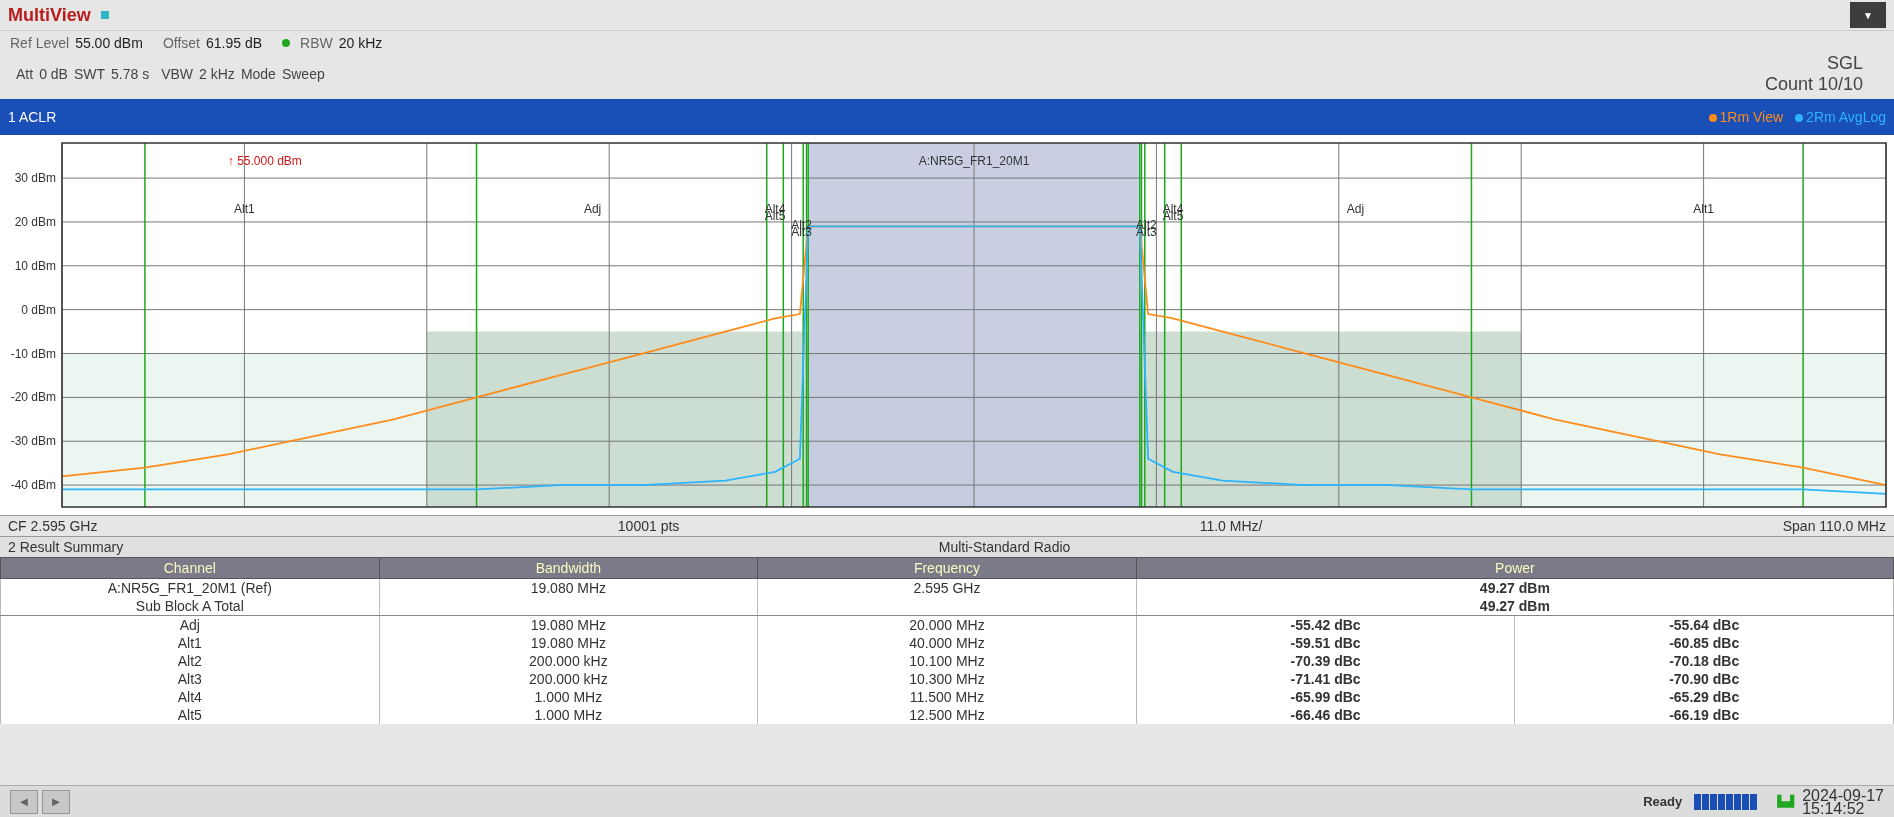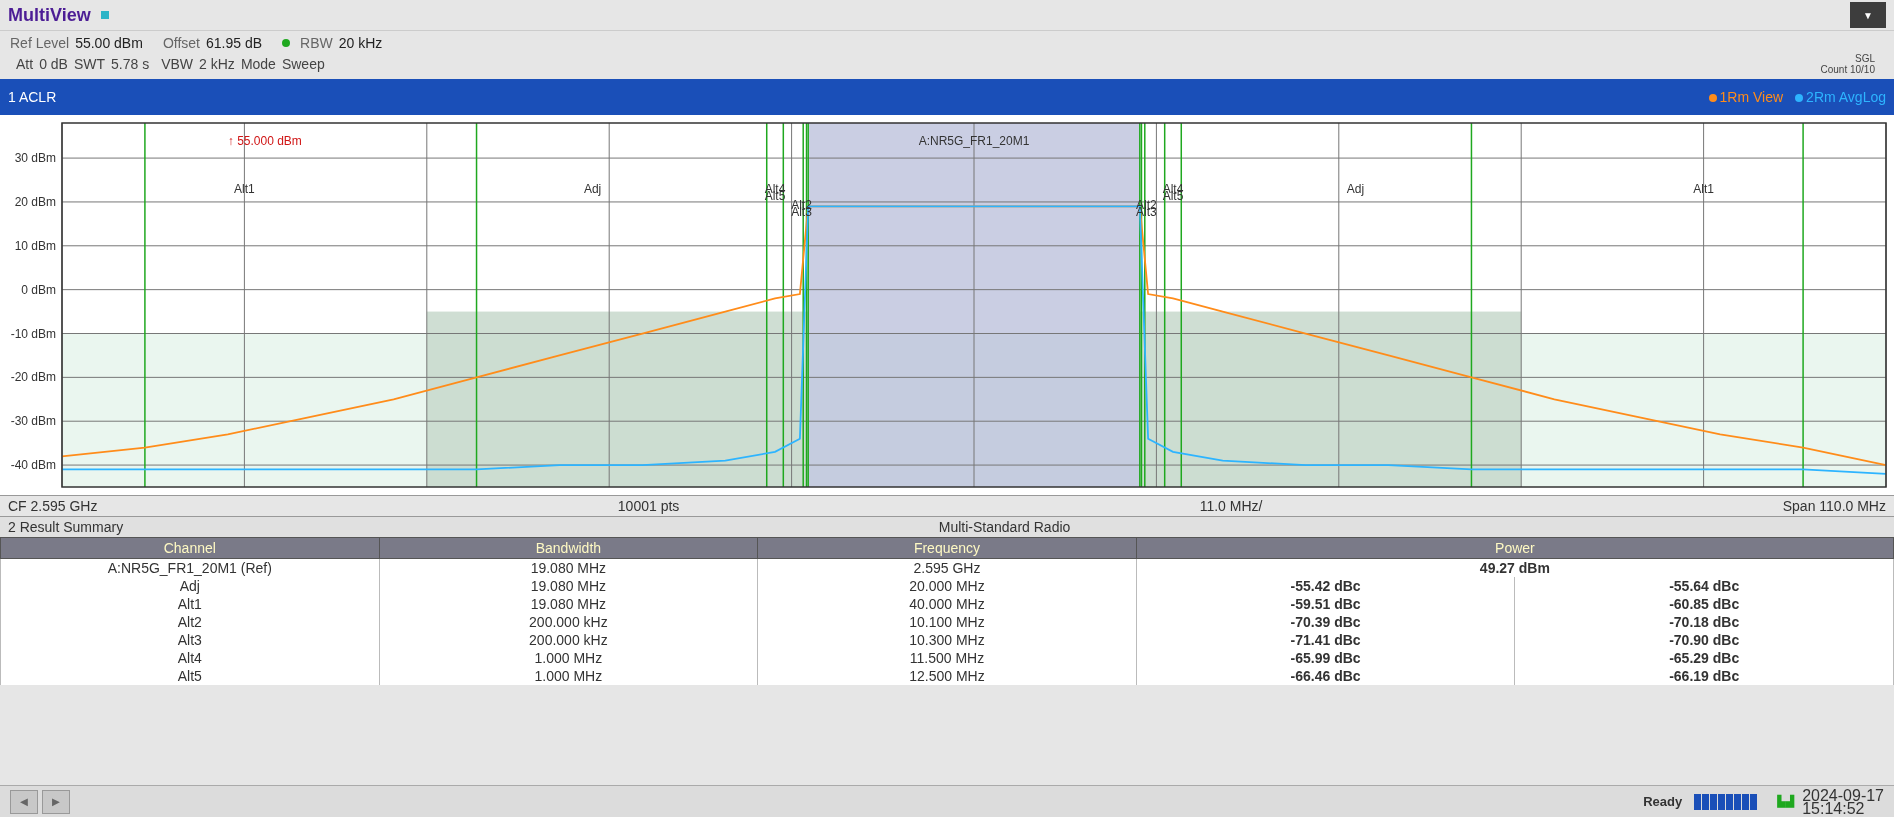--- a/index.html
+++ b/index.html
@@ -1,28 +1,28 @@
 <!DOCTYPE html>
 <html><head>
 <meta charset="utf-8">
 <style>
 *{box-sizing:border-box;margin:0;padding:0;font-family:Arial,Helvetica,sans-serif}
 body{background:#e6e6e6;width:1894px;height:817px;overflow:hidden;font-size:14px;color:#333}
 .topbar{height:31px;display:flex;align-items:center;padding:0 8px;background:#e6e6e6;border-bottom:1px solid #ccc}
-.topbar .mv{font-weight:bold;color:#4c1d95;font-size:18px}
+.topbar .mv{font-weight:bold;color:#b91c1c;font-size:18px}
 .topbar .sq{width:8px;height:8px;background:#2db4c7;margin:0 10px}
 .topbar .title{font-weight:bold;font-size:18px;background:#dcdcdc;padding:3px 12px}
 .topbar .menu-btn{margin-left:auto;width:36px;height:26px;background:#3d3d3d;color:#fff;display:flex;align-items:center;justify-content:center;font-size:10px}
 .settings{display:flex;padding:4px 10px 2px 10px;gap:6px;font-size:14px;color:#444;align-items:center}
 .settings .lbl{color:#666}
 .settings .val{color:#222;margin-right:14px}
 .settings .dot{width:8px;height:8px;border-radius:50%;background:#1fa81f;display:inline-block;margin-right:4px}
 .settings2{display:flex;padding:0 10px 4px 10px;gap:6px;font-size:14px;color:#444;align-items:center;justify-content:space-between}
 .settings2 .left{display:flex;align-items:center;gap:6px}
-.settings2 .right{display:flex;flex-direction:column;align-items:flex-end;font-size:10px;margin-right:9px}
+.settings2 .right{display:flex;flex-direction:column;align-items:flex-end;font-size:18px;margin-right:21px}
 .chart-hdr{background:#1a4fb8;color:#fff;display:flex;align-items:center;padding:2px 8px;font-size:14px;height:36px}
 .chart-hdr .tr1{margin-left:auto;color:#ff8c1a}
 .chart-hdr .bullet{display:inline-block;width:8px;height:8px;border-radius:50%;margin-right:3px;vertical-align:middle}
 .chart-hdr .tr2{margin-left:12px;color:#2db4ff}
 .chart-area{position:relative;height:380px;background:#fff}
 .chart-area svg{position:absolute;top:0;left:0}
 .chart-footer{display:flex;justify-content:space-between;background:#e6e6e6;padding:2px 8px;font-size:14px;color:#333;border-top:1px solid #999}
 .res-hdr{background:#e0e0e0;padding:2px 8px;font-size:14px;color:#333;border-top:1px solid #999;display:flex;align-items:center}
 .res-hdr .msr{margin:0 auto}
 .tbl{width:100%;border-collapse:collapse;font-size:14px}
@@ -169,20 +169,26 @@
     <th style="width:20%">Bandwidth</th>
     <th style="width:20%">Frequency</th>
     <th style="width:40%" colspan="2">Power</th>
   </tr>
   <tr>
     <td>A:NR5G_FR1_20M1 (Ref)</td>
     <td>19.080 MHz</td>
     <td>2.595 GHz</td>
     <td class="bold" colspan="2">49.27 dBm</td>
   </tr>
+  <tr class="total">
+    <td>Sub Block A Total</td>
+        <td></td>
+        <td></td>
+    <td class="bold" colspan="2">49.27 dBm</td>
+  </tr>
   </tbody>
     <tbody id="adj-rows">
       <tr>
         <td>Adj</td>
         <td>19.080 MHz</td>
         <td>20.000 MHz</td>
         <td class="bold">-55.42 dBc</td>
         <td class="bold">-55.64 dBc</td>
       </tr>
       <tr>

